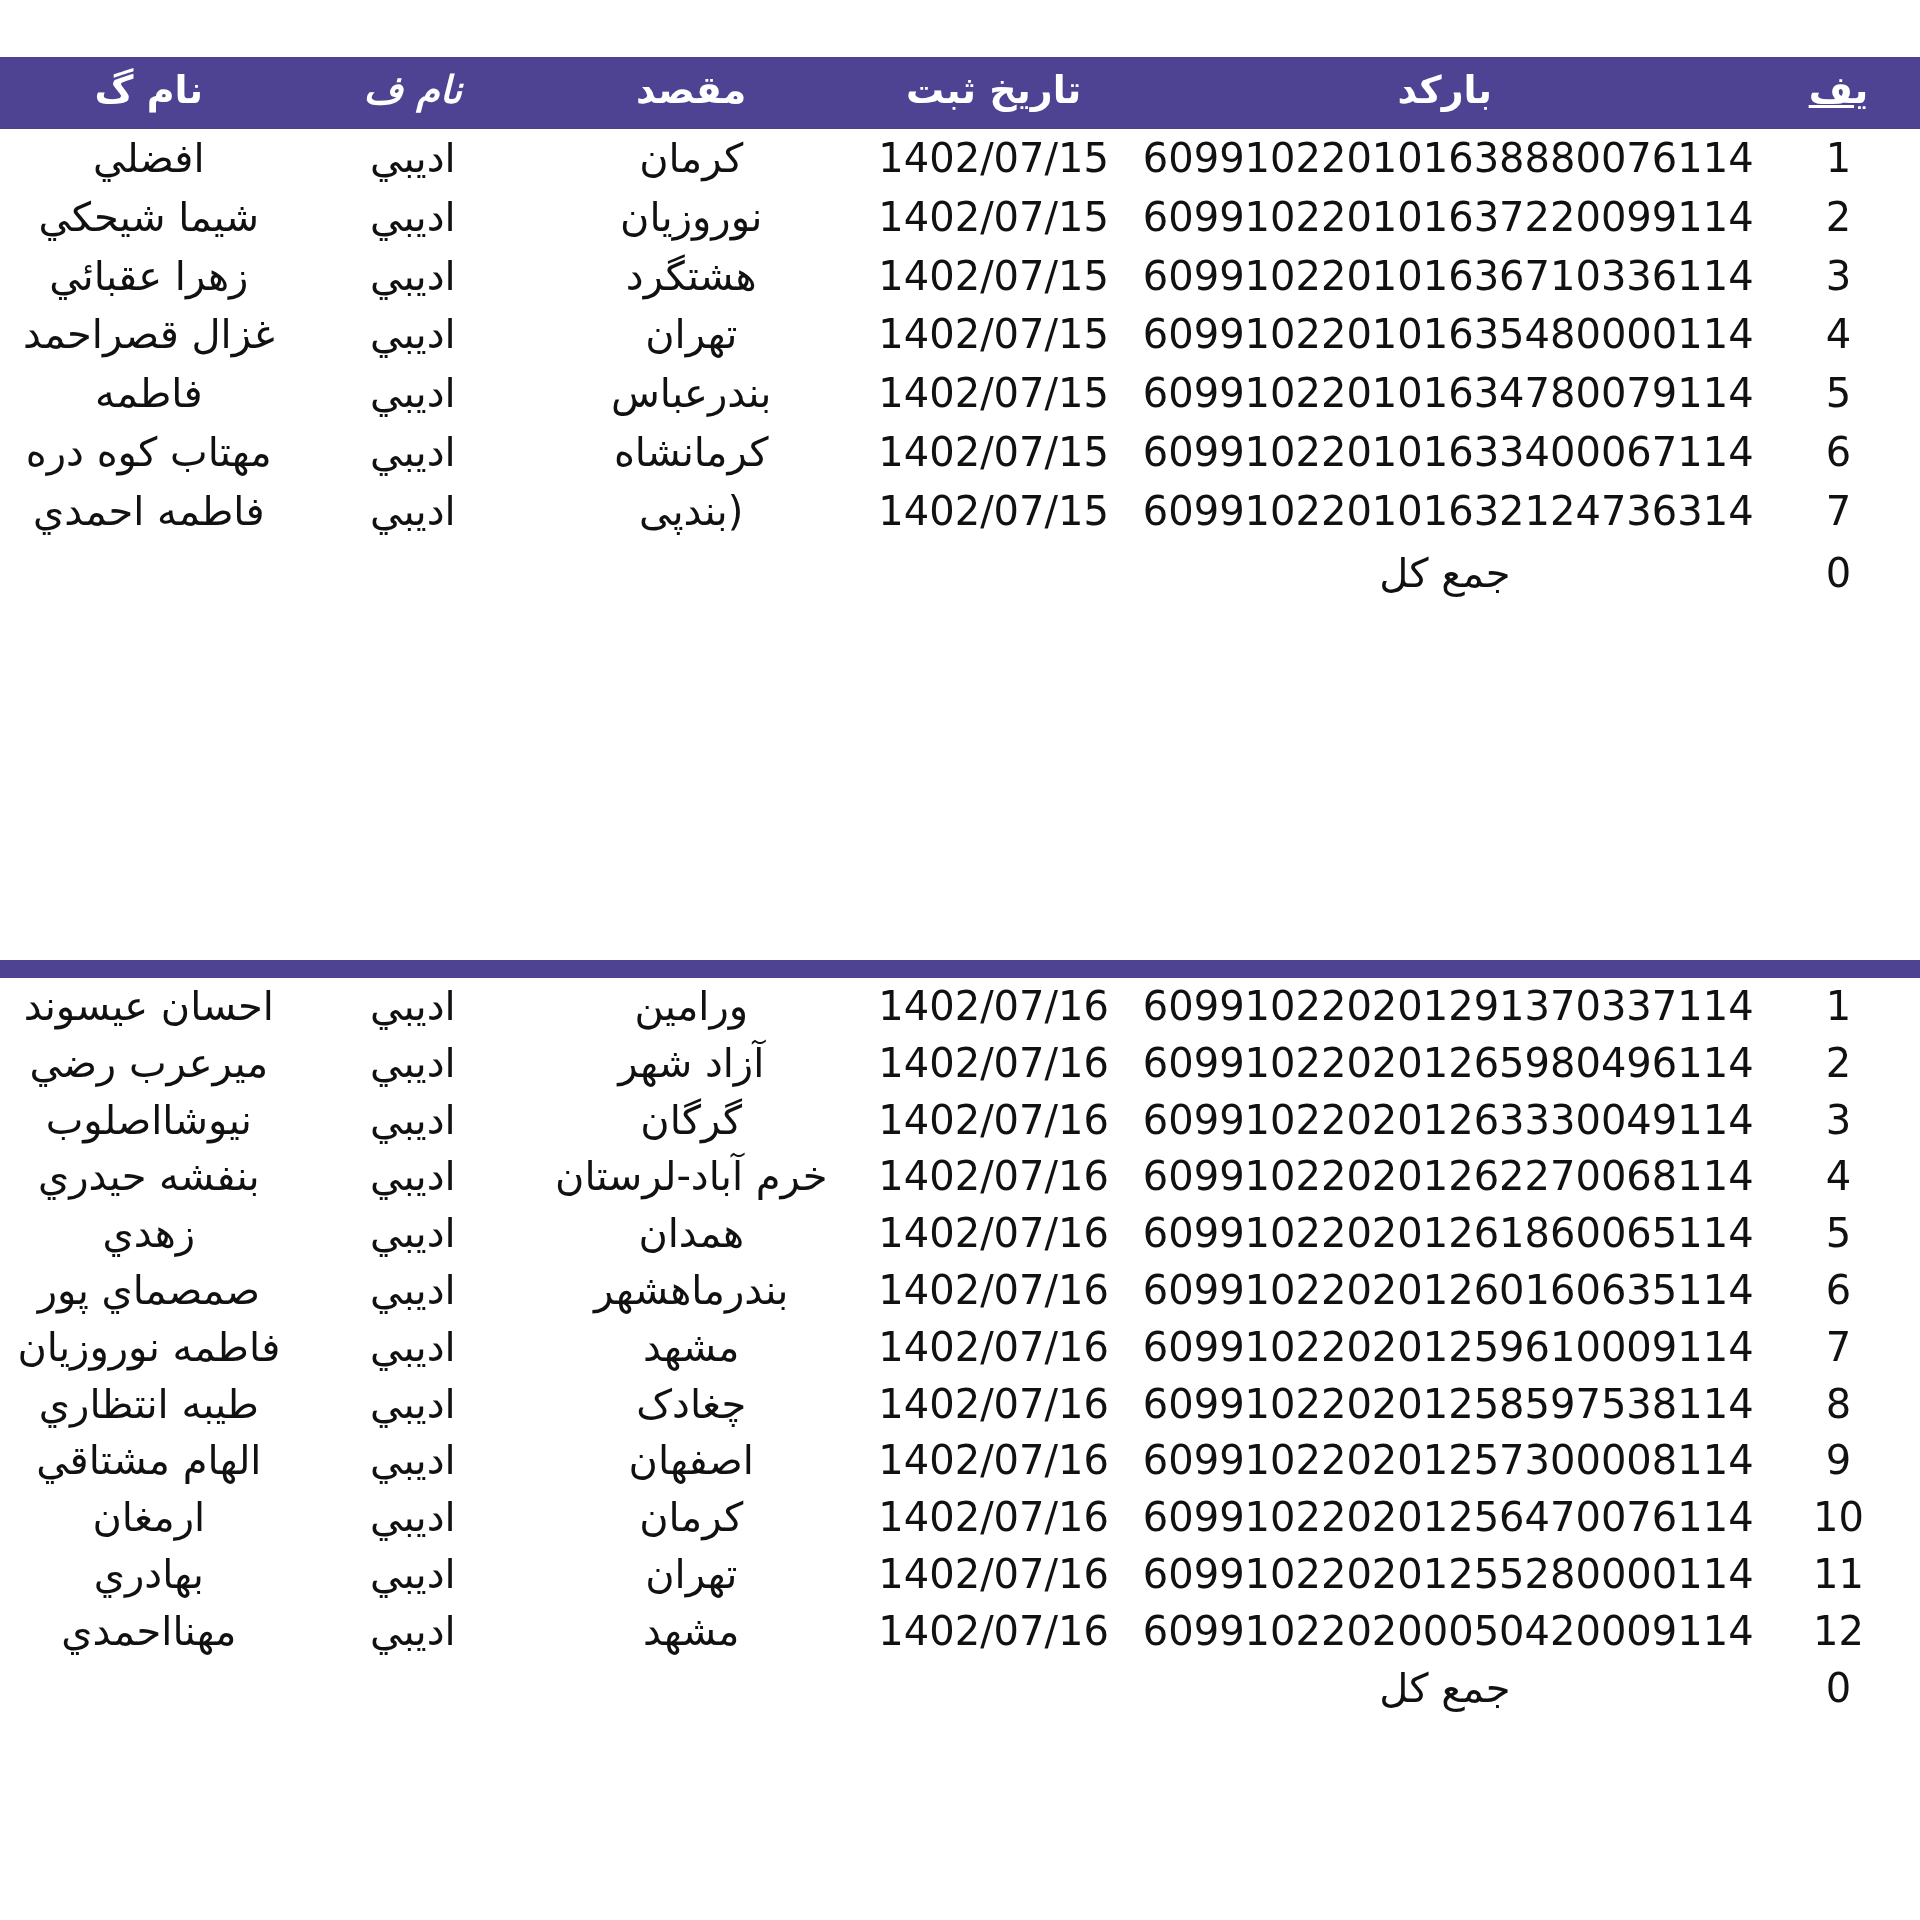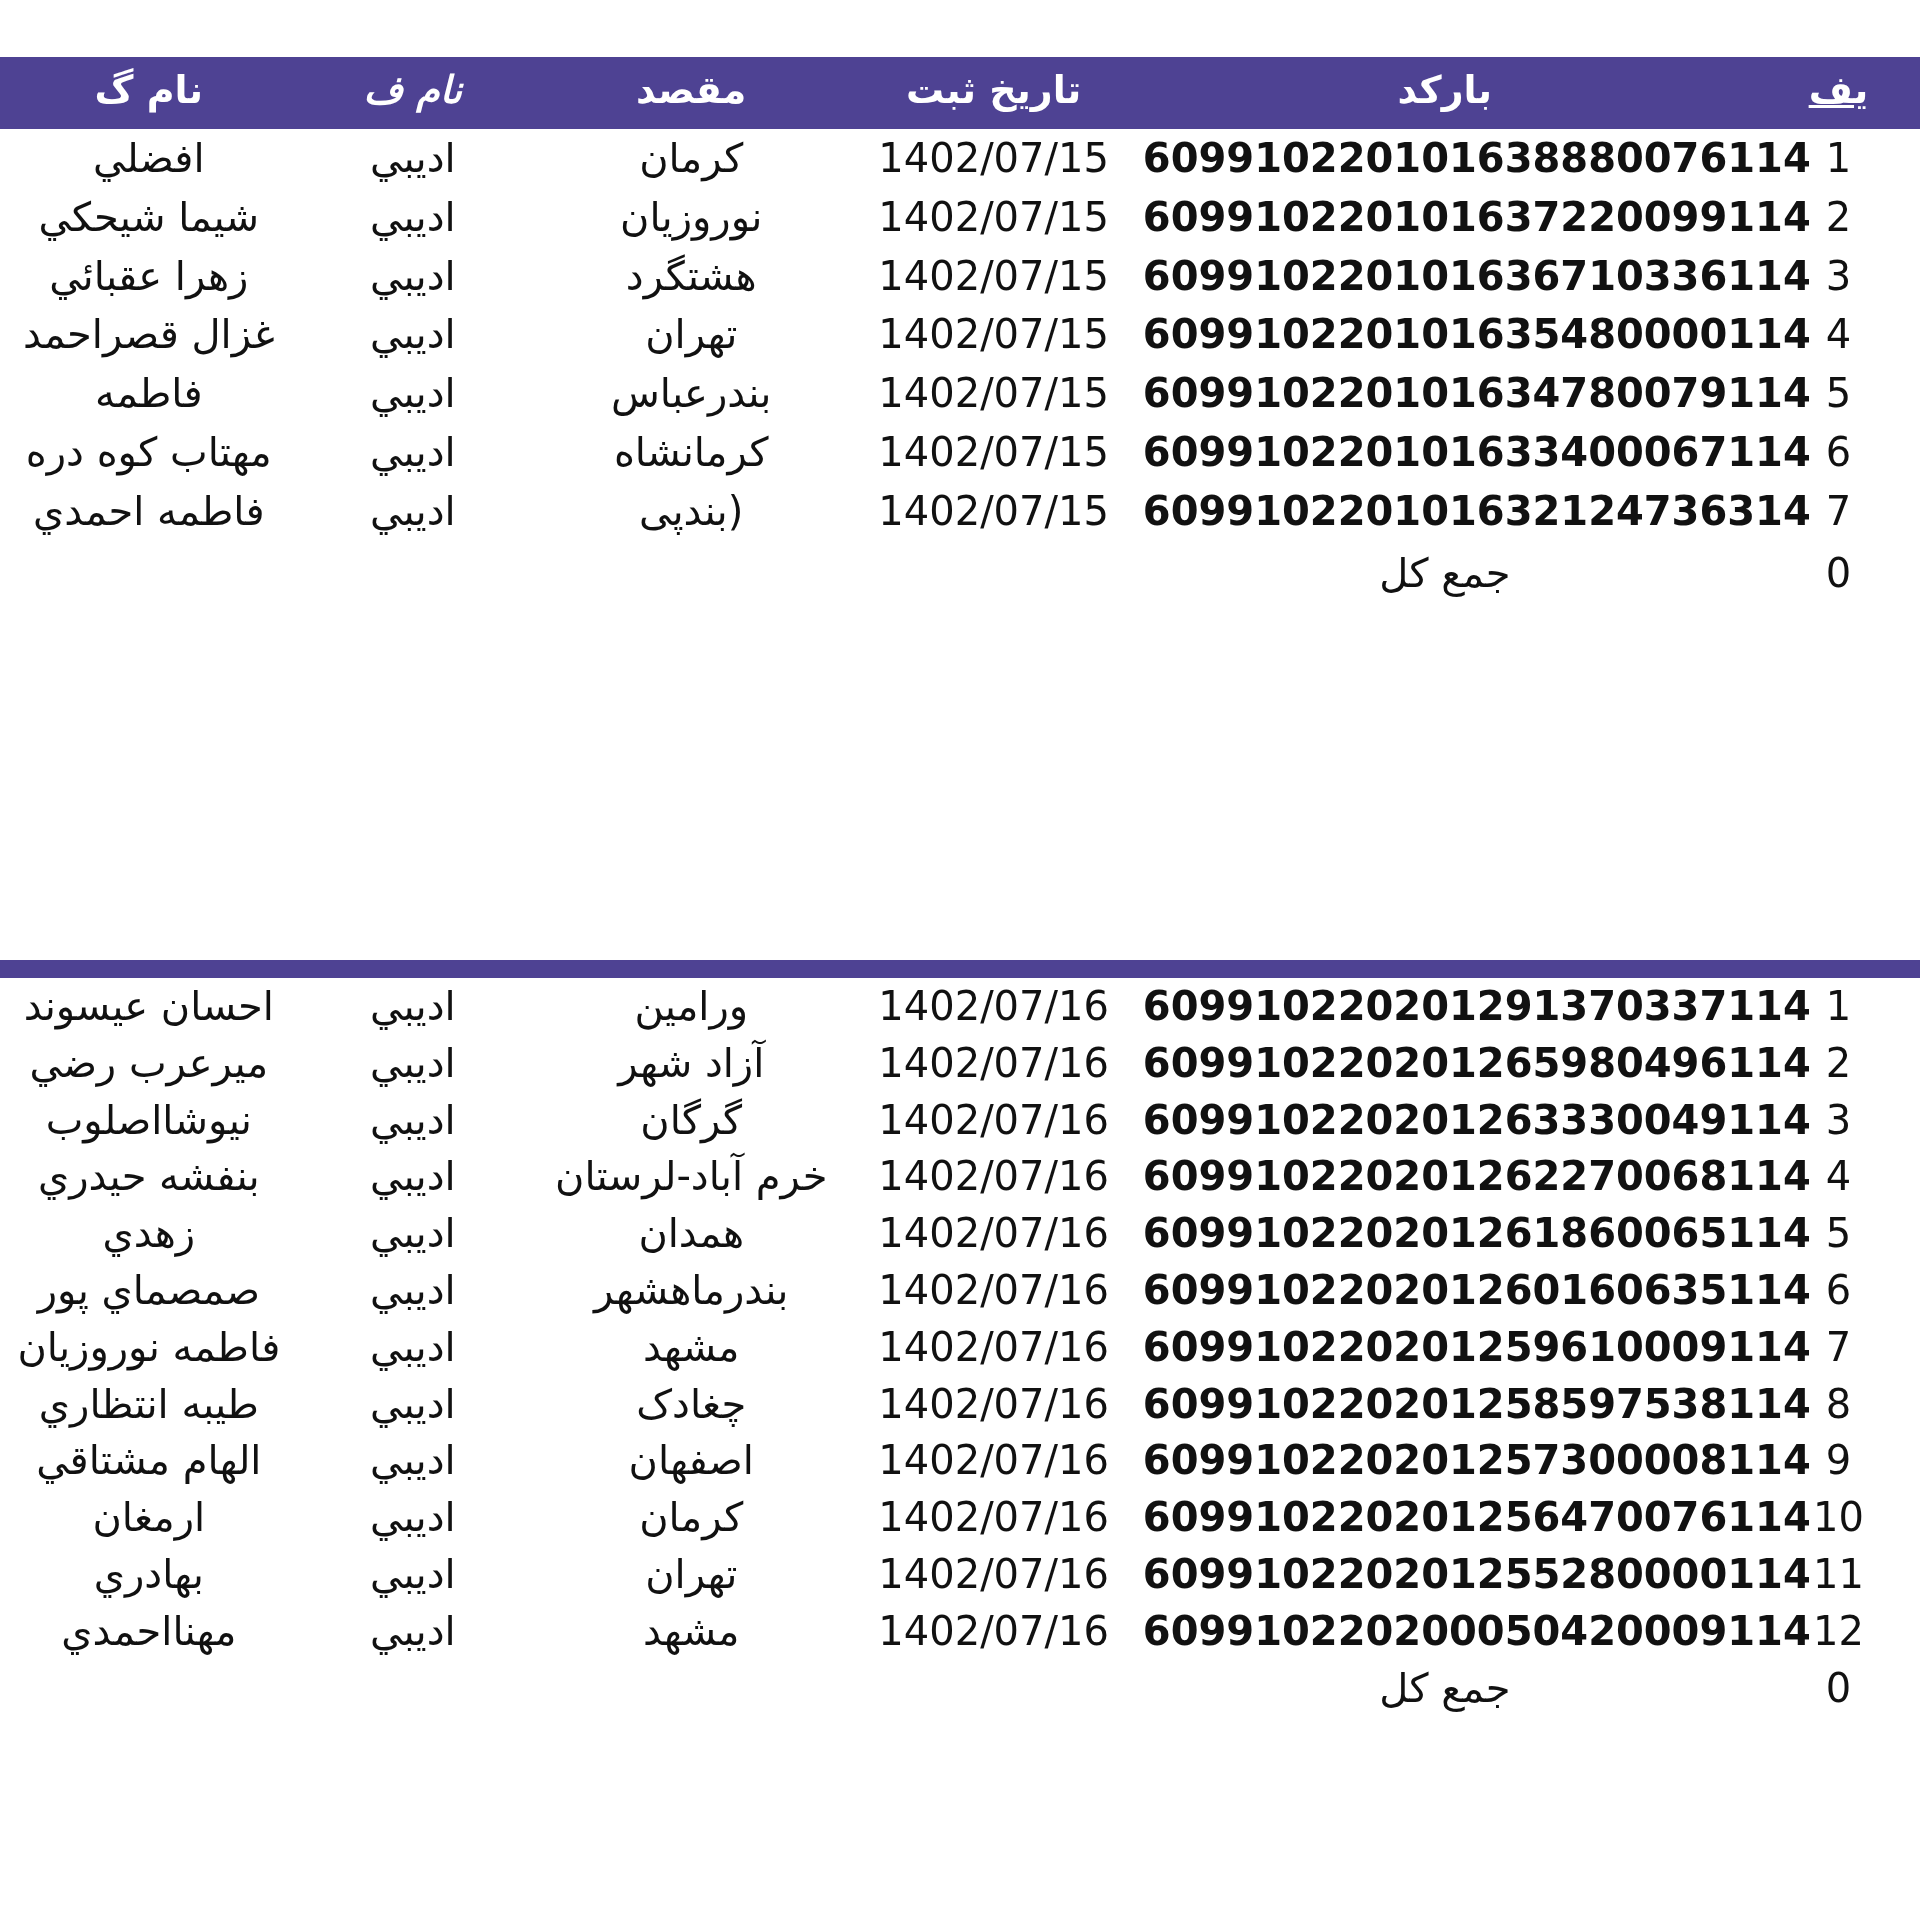--- a/index.html
+++ b/index.html
@@ -87,21 +87,20 @@
   td.cell-radif {
     text-align: center;
     direction: ltr;
     font-size: 40px;
   }
   td.cell-barcode {
     direction: ltr;
     text-align: center;
     letter-spacing: 0px;
     font-size: 41px;
-    font-weight: bold;
   }
   td.cell-date {
     direction: ltr;
     text-align: center;
     font-size: 40px;
   }
   td.cell-dest {
     text-align: left;
     padding-left: 18px;
     font-size: 40px;

